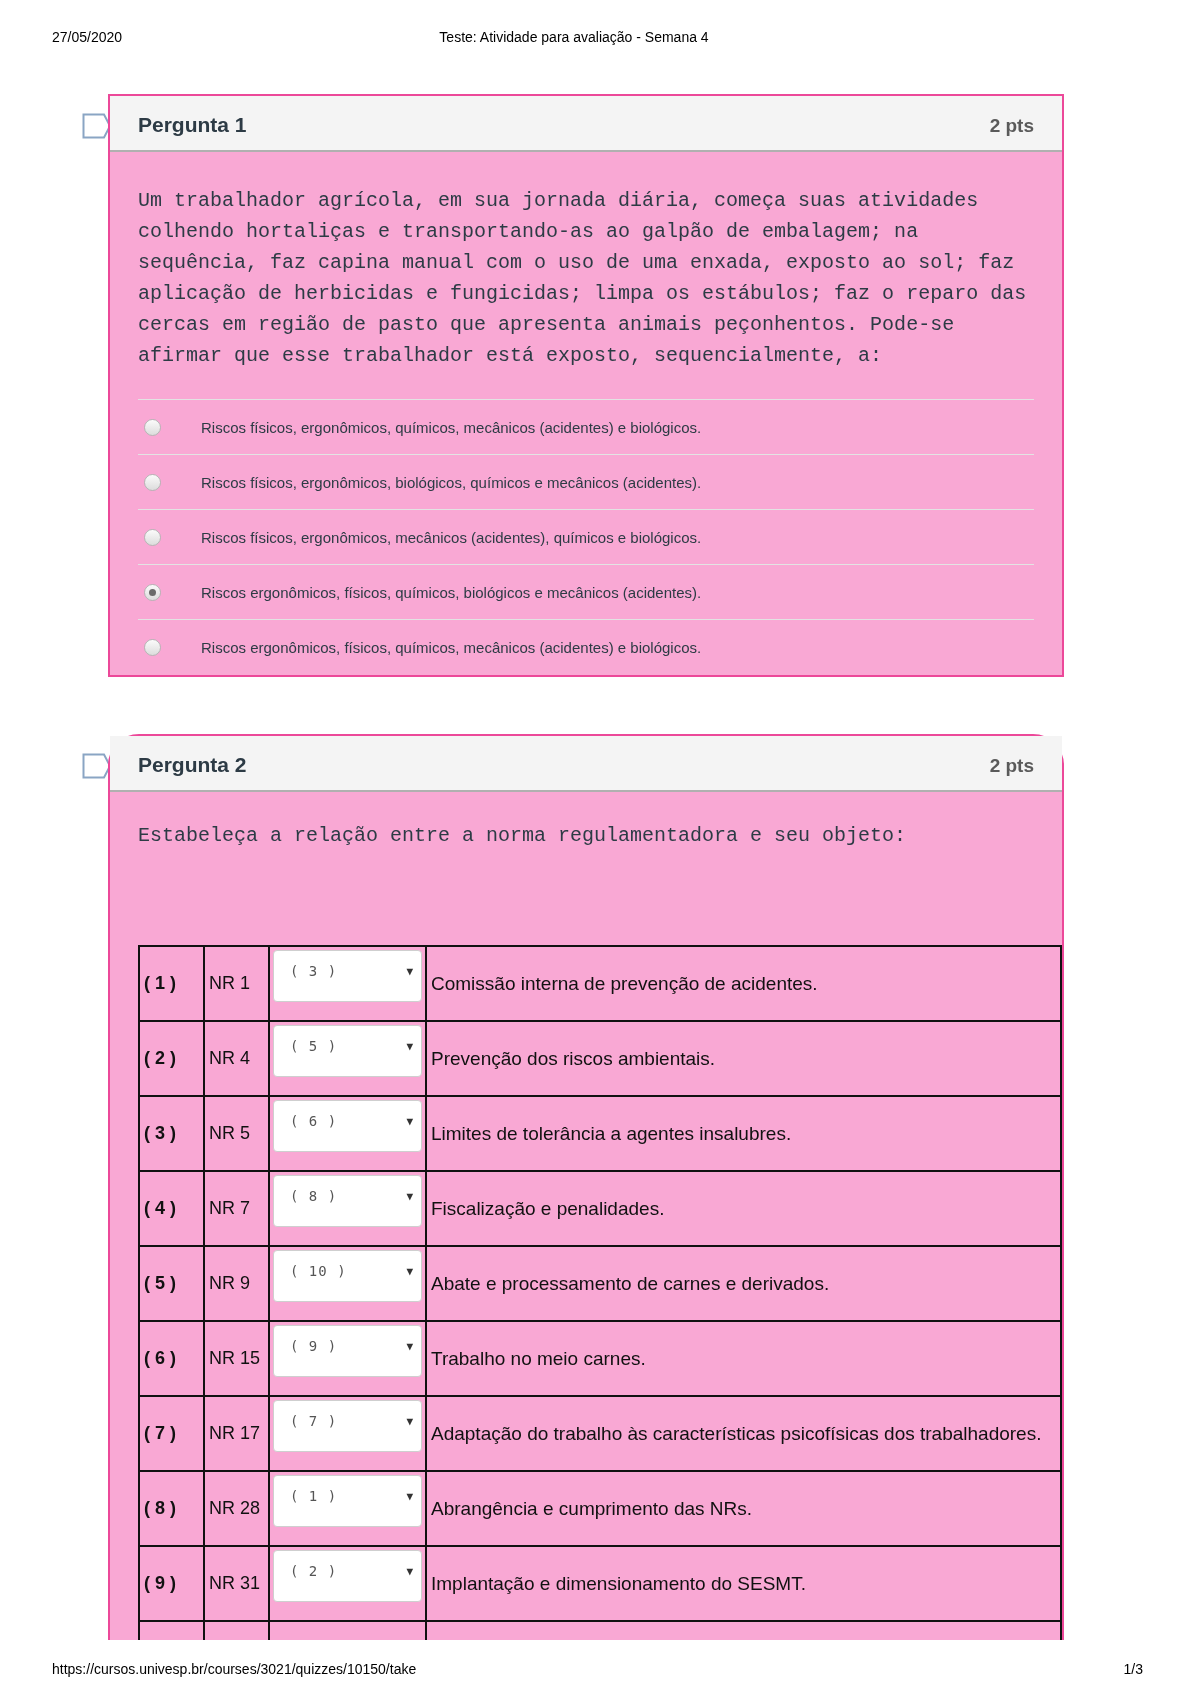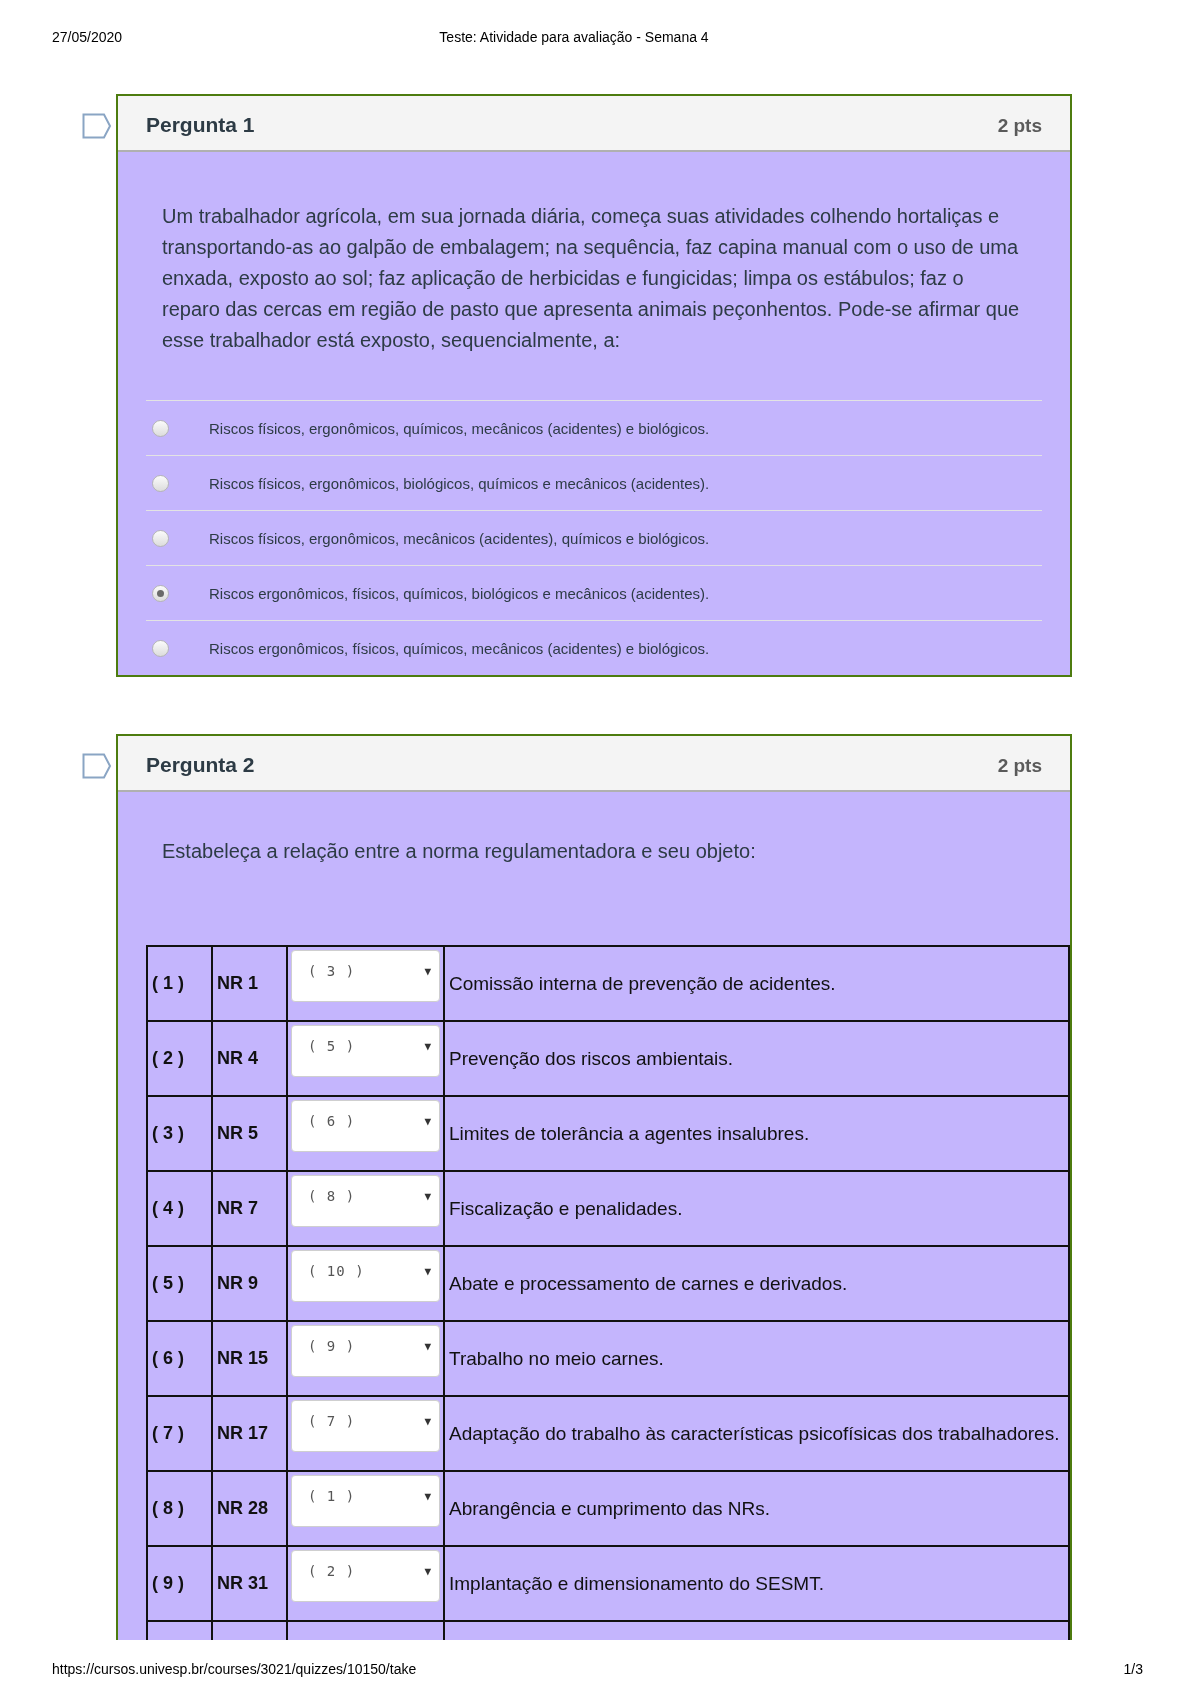--- a/index.html
+++ b/index.html
@@ -20,40 +20,40 @@
     .print-header .title { position: absolute; left: 0; width: 1148px; text-align: center; top: 0; }
     .print-footer {
       position: absolute; top: 1645px; left: 0; width: 1191px; height: 20px;
       font-size: 14px; color: #000; margin-top: 16px;
     }
     .print-footer .url { position: absolute; left: 52px; top: 0; }
     .print-footer .pagenum { position: absolute; right: 48px; top: 0; }
 
     .flag-icon { position: absolute; width: 30px; height: 26px; }
     .question {
-      position: absolute; left: 116px; width: 956px;
-      border: 2px solid #4d7c0f;
-      background: #c4b5fd;
+      position: absolute; left: 108px; width: 956px;
+      border: 2px solid #ec4899;
+      background: #f9a8d4;
     }
     .q-header {
       height: 56px; background: #f4f4f4;
       border-bottom: 2px solid #b0b0b0;
       position: relative;
     }
     .q-title {
       position: absolute; left: 28px; top: 17px;
       font-size: 21px; font-weight: bold; color: #2d3b45;
     }
     .q-points {
       position: absolute; right: 28px; top: 19px;
       font-size: 19px; font-weight: bold; color: #5a5a5a;
     }
     .q-text {
-      margin: 16px; padding: 0 28px;
-      font-size: 20px; line-height: 31px; color: #2d3b45;
+      margin: 0; padding: 0 28px;
+      font-size: 20px; line-height: 31px; color: #2d3b45; font-family: Liberation Mono, monospace;
     }
     .answers { margin: 0 28px; }
     .answer {
       height: 55px; border-top: 1px solid #e3e3e3;
       display: flex; align-items: center; padding-left: 6px;
       font-size: 15px; color: #2d3b45; gap: 28px;
     }
     .radio {
       width: 17px; height: 17px; border-radius: 50%;
       border: 1px solid #b5b5b5;
@@ -68,21 +68,21 @@
     table.match {
       position: absolute; left: 28px; top: 209px;
       border-collapse: collapse; width: 924px;
       font-size: 17px; color: #111;
     }
     table.match td {
       border: 2px solid #111; height: 75px; vertical-align: middle;
       padding: 0 4px;
     }
     td.num { width: 65px; font-weight: bold; font-size: 18px; }
-    td.nr { width: 75px; font-weight: bold; font-size: 18px; }
+    td.nr { width: 65px; font-weight: normal; font-size: 18px; }
     td.sel { width: 157px; padding: 0 3px !important; vertical-align: top !important; }
     td.desc { font-size: 19px; }
     .select {
       margin-top: 3px; height: 52px; border: 1px solid #cfcfcf; border-radius: 4px;
       background: #fff; position: relative;
       font-family: "DejaVu Sans Mono", monospace; font-size: 14px; color: #555;
     }
     .select .val { position: absolute; left: 16px; top: 12px; letter-spacing: 1px; }
     .select .caret {
       position: absolute; right: 8px; top: 14px; font-size: 11px; color: #333;
@@ -125,21 +125,21 @@
     <div class="answer">
       <span class="radio"></span>
       <span>Riscos ergonômicos, físicos, químicos, mecânicos (acidentes) e biológicos.</span>
     </div>
   </div>
 </div>
 
 <svg class="flag-icon" style="left:82px; top:753px;" viewBox="0 0 30 26">
   <path d="M1.5 1.5 H22 L28 13 L22 24.5 H1.5 Z" fill="#fff" stroke="#8aa5c4" stroke-width="2"></path>
 </svg>
-<div class="question" style="top:734px; height:950px; border-bottom:none;">
+<div class="question" style="top:734px; height:950px; border-bottom:none;border-radius:31px;">
   <div class="q-header">
     <span class="q-title">Pergunta 2</span>
     <span class="q-points">2 pts</span>
   </div>
   <p class="q-text" style="padding-top:28px;">Estabeleça a relação entre a norma regulamentadora e seu objeto:</p>
 
   <table class="match">
     <tbody>
       <tr>
         <td class="num">( 1 )</td>

